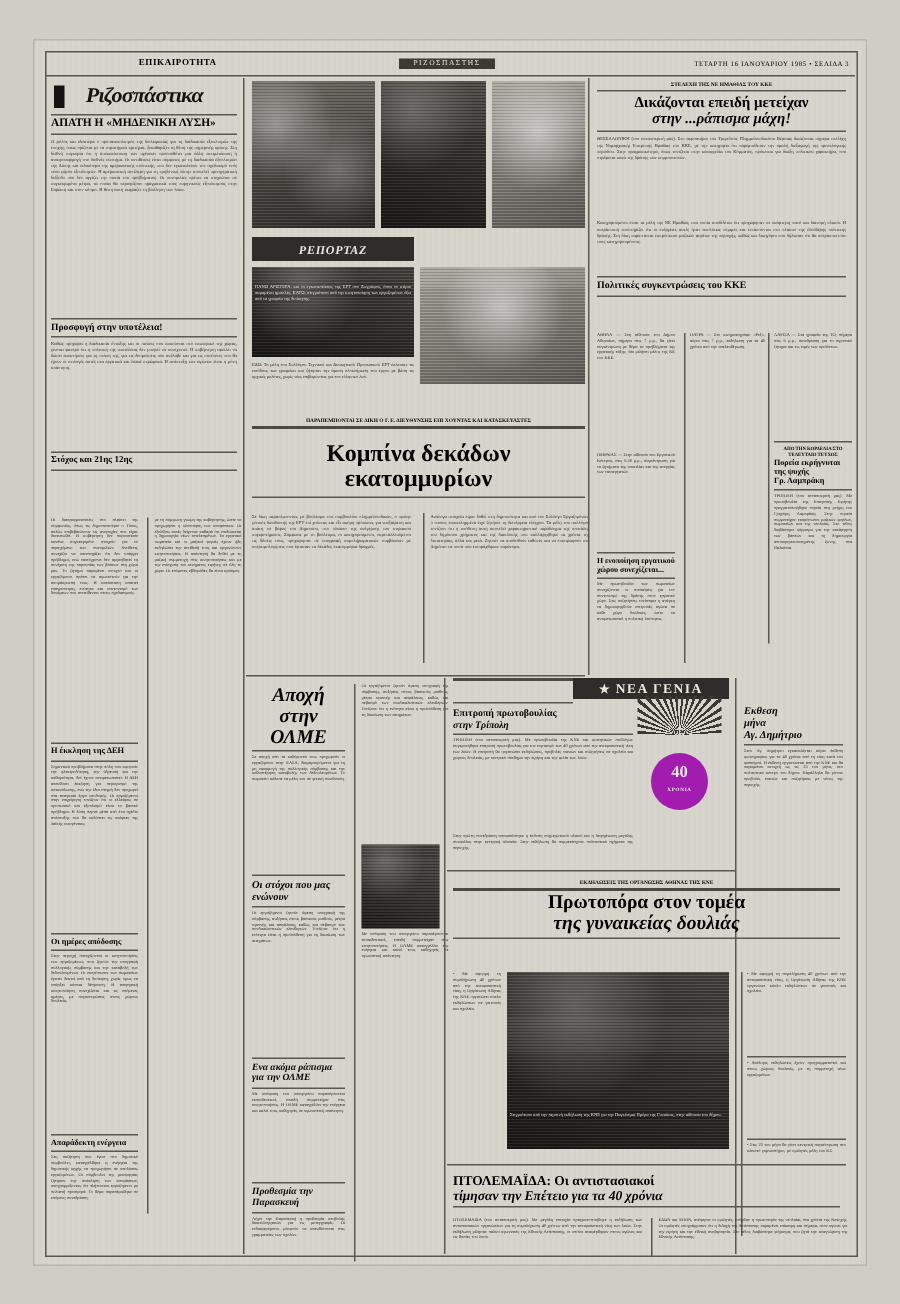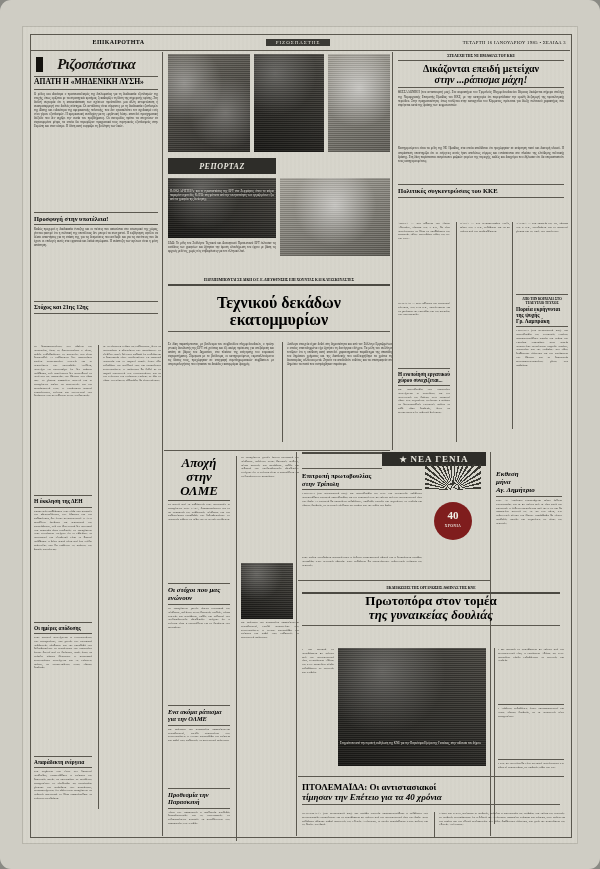--- a/index.html
+++ b/index.html
@@ -1,21 +1,20 @@
 <!DOCTYPE html>
 <html><head>
 <meta charset="utf-8">
 <style>
   html,body{margin:0;padding:0;background:#8a8a84;}
   body{font-family:"Liberation Serif",serif;}
   #page{
     position:relative;width:600px;height:869px;
     background:#cfcdc4;
     overflow:hidden;
-    border-radius:11px;
   }
   
   .paper{
     position:absolute;left:22px;top:26px;width:556px;height:818px;
     background:#d7d5cb;
     box-shadow:0 0 0 1px #b9b7ad inset;
   }
   .paper:before{
     content:"";position:absolute;inset:0;
     background:
@@ -102,21 +101,21 @@
     position:absolute;display:flex;align-items:center;justify-content:center;
     background:#2e2d29;color:#e9e7de;font-weight:bold;
     font-size:9px;letter-spacing:1px;
   }
   .star{display:inline-block;margin-right:3px;font-size:8px;}
   
   .emb{
     position:absolute;display:flex;flex-direction:column;align-items:center;justify-content:flex-end;
   }
   .emb .circ{
-    width:38px;height:38px;border-radius:50%;background:#7f1d1d;color:#efeee6;
+    width:38px;height:38px;border-radius:50%;background:#a21caf;color:#efeee6;
     display:flex;flex-direction:column;align-items:center;justify-content:center;
     font-weight:bold;font-size:11px;line-height:11px;
   }
   .emb .circ small{font-size:3.4px;letter-spacing:.5px;font-weight:bold;}
   .emb .rays{
     position:absolute;top:-6px;left:50%;transform:translateX(-50%);
     width:56px;height:26px;
     background:
       repeating-conic-gradient(from 200deg at 50% 100%, #3a3933 0deg 4deg, transparent 4deg 9deg);
   }
@@ -206,21 +205,21 @@
   <div class="col" style="left:168px;top:242px;width:108px;">
     <div class="caption">ΕΔΩ: Το μέλη του Συλλόγου Τεχνικού και Διοικητικού Προσωπικού ΕΡΤ έκλεισαν τις εισόδους των γραφείων και ζήτησαν την άμεση ολοκλήρωση του έργου με βάση τις αρχικές μελέτες, χωρίς νέες επιβαρύνσεις για τον ελληνικό λαό.</div>
   </div>
 
   <div class="col" style="left:168px;top:278px;width:222px;">
     <div class="kicker">ΠΑΡΑΠΕΜΠΟΝΤΑΙ ΣΕ ΔΙΚΗ Ο Γ. Ε. ΔΙΕΥΘΥΝΣΗΣ ΕΠΙ ΧΟΥΝΤΑΣ ΚΑΙ ΚΑΤΑΣΚΕΥΑΣΤΕΣ</div>
     <div class="dbl" style="margin-top:2px;"></div>
   </div>
 
   <div class="col" style="left:168px;top:294px;width:222px;">
-    <div class="hl4">Τεχνικού δεκάδων εκατομμυρίων</div>
+    <div class="hl4">Κομπίνα δεκάδων εκατομμυρίων</div>
     <div class="cutline" style="margin-top:3px;"></div>
   </div>
 
   <div class="col" style="left:168px;top:342px;width:106px;">
     <div class="tx" style="height:100px;">Σε δίκη παραπέμπονται, με βούλευμα του συμβουλίου πλημμελειοδικών, ο πρώην γενικός διευθυντής της ΕΡΤ επί χούντας και έξι ακόμη πρόσωπα, για υπεξαίρεση και απάτη σε βάρος του Δημοσίου, στο πλαίσιο της ανέγερσης του κτιριακού συγκροτήματος. Σύμφωνα με το βούλευμα, οι κατηγορούμενοι, εκμεταλλευόμενοι τις θέσεις τους, προχώρησαν σε υπογραφή συμπληρωματικών συμβάσεων με υπερτιμολογήσεις που έφτασαν τα δεκάδες εκατομμύρια δραχμές.</div>
   </div>
   <div class="col vrule" style="left:282px;top:342px;width:106px;padding-left:4px;">
     <div class="tx" style="height:100px;">Ανάλογα στοιχεία είχαν δοθεί στη δημοσιότητα και από τον Σύλλογο Εργαζομένων, ο οποίος επανειλημμένα είχε ζητήσει τη διενέργεια ελέγχου. Τα μέλη του συλλόγου τονίζουν ότι η υπόθεση αυτή αποτελεί χαρακτηριστικό παράδειγμα της σπατάλης του δημόσιου χρήματος και της διαπλοκής που καλλιεργήθηκε τα χρόνια της δικτατορίας, αλλά και μετά. Ζητούν να αποδοθούν ευθύνες και να επιστραφούν στο Δημόσιο τα ποσά που εισπράχθηκαν παράνομα.</div>
   </div>
 

